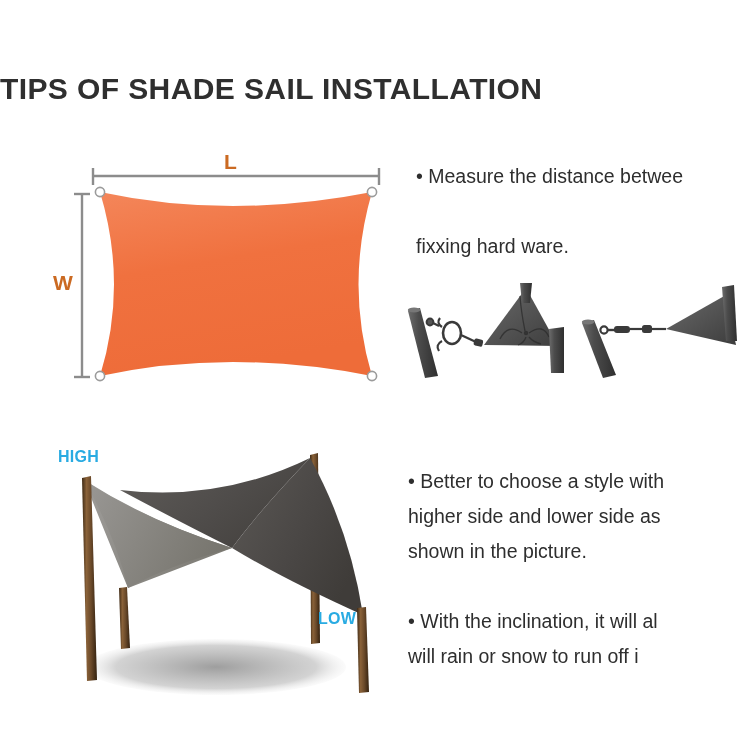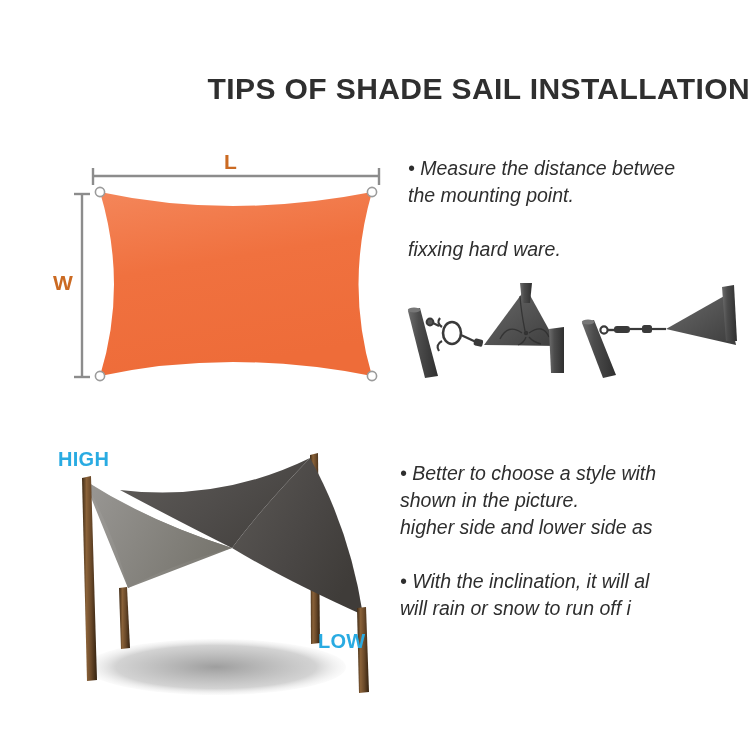--- a/index.html
+++ b/index.html
@@ -15,21 +15,21 @@
     overflow: hidden;
     font-family: "Liberation Sans", sans-serif;
   }
 
   
   #title {
     position: absolute;
     left: 0;
     top: 72px;
     width: 750px;
-    text-align: right;
+    text-align: left;
     font-family: "Liberation Sans", sans-serif;
     font-size: 30px;
     font-weight: bold;
     letter-spacing: 0.4px;
     color: #2f2f2f;
     white-space: nowrap;
   }
 
   
   .panel { position: absolute; }
@@ -52,45 +52,45 @@
 
   
   .bullet-block {
     position: absolute;
     font-family: "Liberation Sans", sans-serif;
     font-size: 19.5px;
     line-height: 27px;
     color: #2e2e2e;
     white-space: nowrap;
   }
-  .bullet-block p { margin: 0; font-style: italic; }
+  .bullet-block p { margin: 8px; }
   .bullet-block p + p { margin-top: 0; }
   .bullet-gap { height: 27px; }
 
   #text-top    { left: 408px; top: 155px; }
   #text-bottom { left: 400px; top: 460px; }
 
   
   #hardware-row { left: 398px; top: 283px; width: 352px; height: 95px; }
 
   
   #sail-install-panel { left: 20px; top: 430px; width: 390px; height: 285px; }
 
   
   .hl-label {
     position: absolute;
     font-family: "Liberation Sans", sans-serif;
     font-weight: bold;
-    font-size: 20px;
+    font-size: 16px;
     color: #29abe2;
     letter-spacing: 0.3px;
     line-height: 1;
   }
   #label-HIGH { left: 58px;  top: 449px; }
-  #label-LOW  { left: 318px; top: 611px; margin-top: 20px; }
+  #label-LOW  { left: 318px; top: 611px; }
 </style>
 </head>
 <body>
 
 <div id="page">
 
   <div id="title">TIPS OF SHADE SAIL INSTALLATION</div>
 
   <div class="panel" id="sail-rect-panel">
     <svg width="340" height="260" viewBox="0 0 340 260">
@@ -128,21 +128,20 @@
       </g>
     </svg>
   </div>
 
   <div class="dim-label" id="label-L">L</div>
 
   <div class="dim-label" id="label-W">W</div>
 
   <div class="bullet-block" id="text-top">
     <p>• Measure the distance betwee</p>
-    <p>the mounting point.</p>
     <div class="bullet-gap"></div>
     <p>fixxing hard ware.</p>
   </div>
 
   <div class="panel" id="hardware-row">
     <svg width="352" height="95" viewBox="0 0 352 95">
 
       <defs>
         <linearGradient id="postG" x1="0" y1="0" x2="1" y2="0">
           <stop offset="0%" stop-color="#6d6d6d"></stop>
@@ -266,20 +265,20 @@
       <path fill="url(#woodG)" d="M 337,178 L 346,177 L 349,262 L 339,263 Z"></path>
     </svg>
   </div>
 
   <div class="hl-label" id="label-HIGH">HIGH</div>
 
   <div class="hl-label" id="label-LOW">LOW</div>
 
   <div class="bullet-block" id="text-bottom">
     <p>• Better to choose a style with</p>
+    <p>higher side and lower side as</p>
     <p>shown in the picture.</p>
-    <p>higher side and lower side as</p>
     <div class="bullet-gap"></div>
     <p>• With the inclination, it will al</p>
     <p>will rain or snow to run off i</p>
   </div>
 
 </div>
 
 </body></html>

